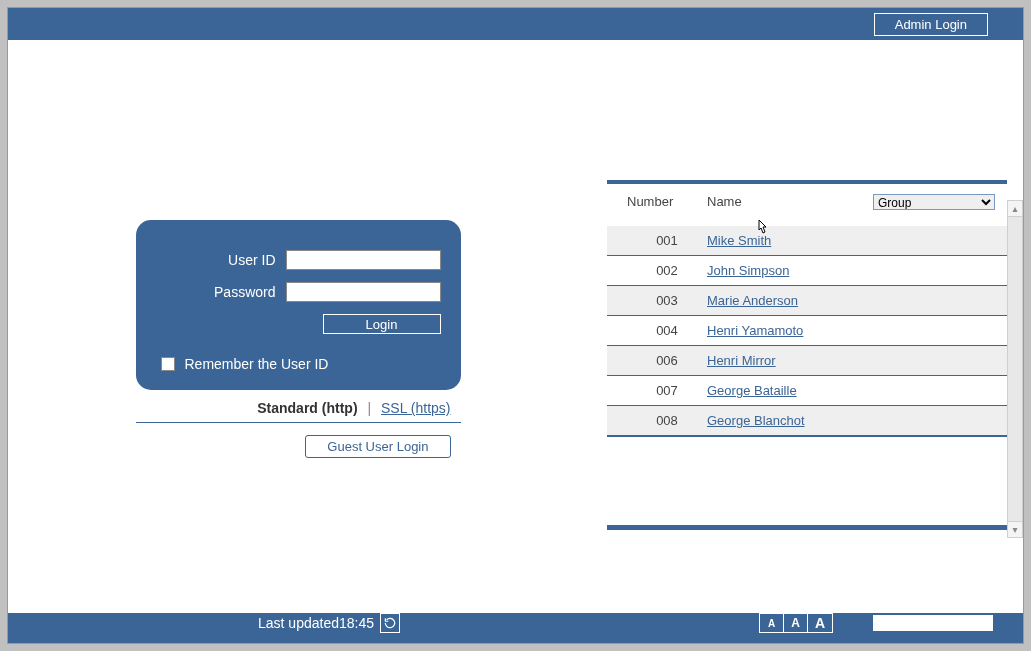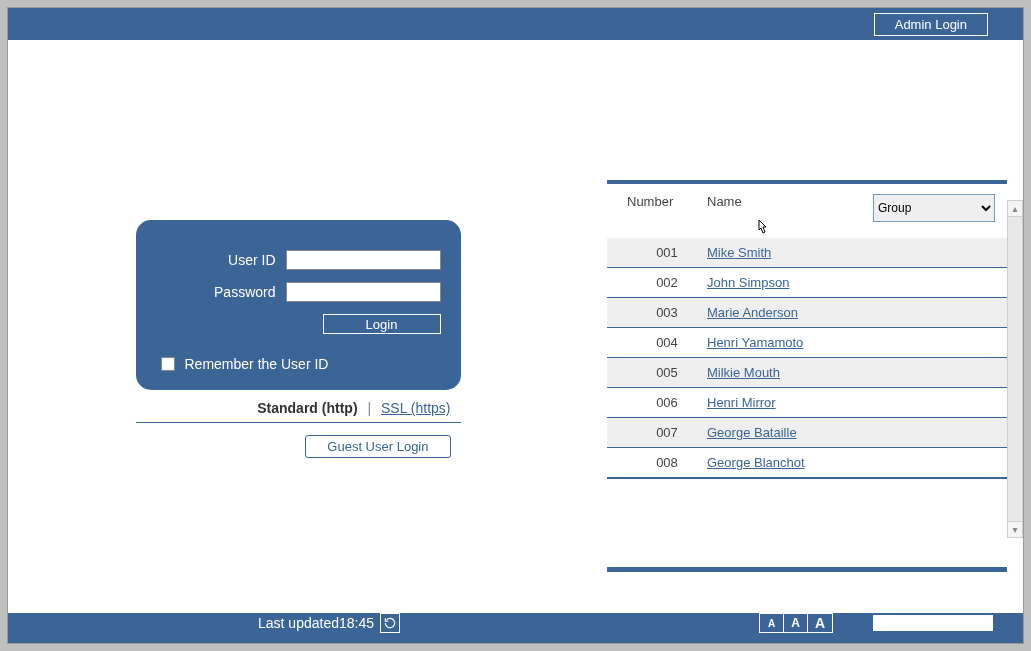--- a/index.html
+++ b/index.html
@@ -142,21 +142,21 @@
 .panel-header {
   display: flex;
   align-items: flex-start;
   padding: 0 12px 16px 20px;
   color: #444;
 }
 .panel-header .h-num { width: 80px; }
 .panel-header .h-name { flex: 1; }
 .panel-header select {
   width: 122px;
-  height: 28px;
+  height: 16px;
   border: 1px solid #7a99c0;
   font-size: 12px;
 }
 .row-container {
   border-bottom: 1px solid #3b6596;
 }
 .user-row {
   display: flex;
   align-items: center;
   height: 30px;
@@ -312,24 +312,20 @@
             </div>
             <div class="user-row">
               <div class="cell-num">003</div>
               <div class="cell-name"><a>Marie Anderson</a></div>
             </div>
             <div class="user-row">
               <div class="cell-num">004</div>
               <div class="cell-name"><a>Henri Yamamoto</a></div>
             </div>
             <div class="user-row">
-              <div class="cell-num">005</div>
-              <div class="cell-name"><a>Milkie Mouth</a></div>
-            </div>
-            <div class="user-row">
               <div class="cell-num">006</div>
               <div class="cell-name"><a>Henri Mirror</a></div>
             </div>
             <div class="user-row">
               <div class="cell-num">007</div>
               <div class="cell-name"><a>George Bataille</a></div>
             </div>
             <div class="user-row">
               <div class="cell-num">008</div>
               <div class="cell-name"><a>George Blanchot</a></div>

